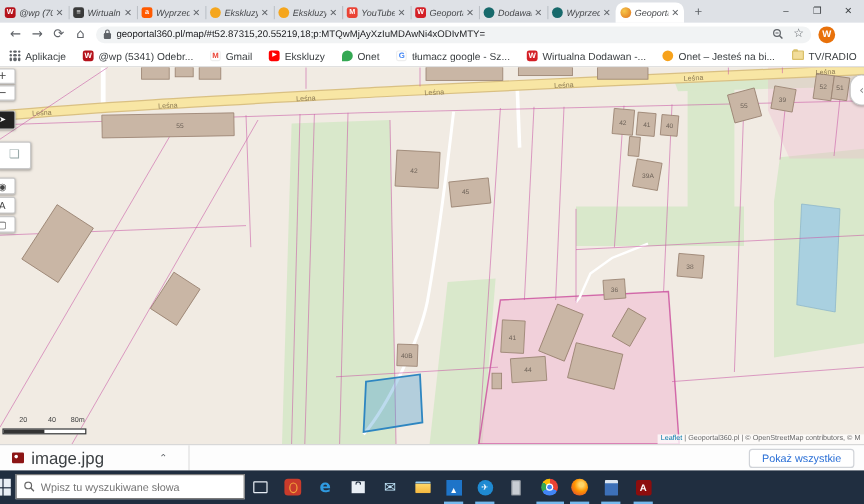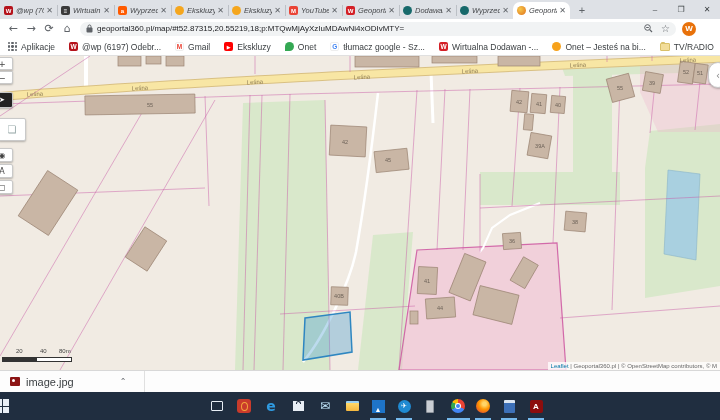--- a/index.html
+++ b/index.html
@@ -24,21 +24,21 @@
   
   .toolbar { position:absolute; left:0; top:19px; width:720px; height:19px; background:#fff; display:flex; align-items:center; }
   .navbtn { width:18px; height:16px; display:flex; align-items:center; justify-content:center; color:#5f6368; font-size:11px; font-family:"DejaVu Sans",sans-serif; }
   .urlbar { position:relative; margin-left:4px; width:596px; height:14px; background:#f1f3f4; border-radius:7px; display:flex; align-items:center; padding:0 6px; }
   .url-text { font-size:8px; color:#202124; margin-left:4px; white-space:nowrap; overflow:hidden; flex:1; }
   .urlicon { color:#5f6368; display:flex; align-items:center; }
   .avatar { width:14px; height:14px; border-radius:50%; background:#e8710a; color:#fff; font-size:8px; font-weight:bold; display:flex; align-items:center; justify-content:center; margin-left:6px; }
 
   
   .bookmarks { position:absolute; left:0; top:38px; width:720px; height:18px; background:#fff; border-bottom:1px solid #e0e0e0; display:flex; align-items:center; padding:0 8px; gap:14px; }
-  .bm { display:flex; align-items:center; gap:4px; font-size:8.5px; color:#3c4043; white-space:nowrap; }
+  .bm { display:flex; align-items:flex-start; gap:4px; font-size:8.5px; color:#3c4043; white-space:nowrap; }
   .bmicon { width:9px; height:9px; border-radius:2px; display:flex; align-items:center; justify-content:center; font-size:6.5px; font-weight:bold; color:#fff; flex-shrink:0; }
   .folder { width:10px; height:8px; background:#f2dd9a; border:1px solid #d9c06a; border-radius:1px; position:relative; }
   .folder::before { content:""; position:absolute; left:0; top:-2px; width:4px; height:2px; background:#d9c06a; border-radius:1px 1px 0 0; }
   .appsgrid { width:9px; height:9px; display:grid; grid-template-columns:repeat(3,1fr); gap:1px; }
   .appsgrid i { background:#5f6368; border-radius:50%; }
 
   
   .map { position:absolute; left:0; top:56px; width:720px; height:314px; background:#f1ebe3; overflow:hidden; }
   .map svg { position:absolute; left:0; top:0; }
   .mapctrl { position:absolute; background:#fff; border:1px solid #c9c9c9; border-radius:2px; color:#444; display:flex; align-items:center; justify-content:center; box-shadow:0 1px 2px rgba(0,0,0,.25); font-family:"DejaVu Sans",sans-serif; }
@@ -47,21 +47,21 @@
   .scalebar { position:absolute; left:2px; top:301px; width:70px; height:5px; border:1px solid #333; background:#fff; }
   .scalebar i { position:absolute; left:0; top:0; width:50%; height:100%; background:#333; }
   .attribution { position:absolute; right:0; bottom:0; background:rgba(255,255,255,.75); font-size:6px; color:#666; padding:1px 3px; white-space:nowrap; }
   .attribution .lf { color:#0078a8; }
 
   
   .shelf { position:absolute; left:0; top:370px; width:720px; height:22px; background:#fdfdfd; border-top:1px solid #d8d8d8; display:flex; align-items:center; }
   .dl-item { display:flex; align-items:center; gap:6px; padding:0 10px; height:100%; }
   .dl-ico { width:10px; height:9px; background:#8c1515; border-radius:1px; position:relative; }
   .dl-ico::after { content:""; position:absolute; left:2px; top:2px; width:3px; height:3px; background:#fff; border-radius:50%; }
-  .dl-name { font-size:11px; color:#3c4043; }
+  .dl-name { font-size:14px; color:#3c4043; }
   .dl-caret { font-size:8px; color:#5f6368; margin-left:40px; }
   .shelf-sep { width:1px; height:100%; background:#e0e0e0; margin-left:8px; }
   .showall { position:absolute; right:8px; top:3px; height:16px; padding:0 10px; border:1px solid #d0d3d8; border-radius:3px; background:#fff; color:#2a6fd6; font-size:9px; display:flex; align-items:center; }
 
   
   .taskbar { position:absolute; left:0; top:392px; width:720px; height:28px; background:#202e40; }
   .start { position:absolute; left:-5px; top:7px; width:14px; height:14px; display:grid; grid-template-columns:1fr 1fr; gap:1px; }
   .start i { background:#e8eef5; }
   .tsearch { position:absolute; left:13px; top:3px; width:191px; height:21px; background:#fff; border:1px solid #7a7a7a; display:flex; align-items:center; padding:0 6px; gap:5px; }
   .tsearch input { border:none; outline:none; font-size:9px; color:#555; width:150px; font-family:"Liberation Sans",sans-serif; background:transparent; }
@@ -189,21 +189,21 @@
           <i></i>
           <i></i>
           <i></i>
           <i></i>
           <i></i>
         </span>
       <span>Aplikacje</span>
     </div>
     <div class="bm">
       <span class="bmicon" style="background:#b5121b">W</span>
-      <span>@wp (6197) Odebr...</span>
+      <span>@wp (5341) Odebr...</span>
     </div>
     <div class="bm">
       <span class="bmicon" style="background:#fff;color:#ea4335;border:1px solid #eee">M</span>
       <span>Gmail</span>
     </div>
     <div class="bm">
       <span class="bmicon" style="background:#f00;font-size:5px">▶</span>
       <span>Ekskluzy</span>
     </div>
     <div class="bm">
@@ -380,29 +380,37 @@
     </div>
   </div>
 
   <div class="shelf">
     <div class="dl-item">
       <span class="dl-ico"></span>
       <span class="dl-name">image.jpg</span>
       <span class="dl-caret">⌃</span>
     </div>
     <div class="shelf-sep"></div>
+    <div class="showall">Pokaż wszystkie</div>
   </div>
 
   <div class="taskbar">
     <div class="start">
         <i></i>
         <i></i>
         <i></i>
         <i></i>
       </div>
+    <div class="tsearch">
+      <svg width="9" height="9" viewBox="0 0 9 9">
+          <circle cx="3.5" cy="3.5" r="2.8" fill="none" stroke="#666" stroke-width="1"></circle>
+          <line x1="5.7" y1="5.7" x2="8.3" y2="8.3" stroke="#666" stroke-width="1.2"></line>
+        </svg>
+      <input placeholder="Wpisz tu wyszukiwane słowa" style="">
+    </div>
 
     <div class="tbicon" style="left:208px">
       <span style="width:12px;height:10px;border:1.3px solid #e8eef5;border-radius:1px"></span>
     </div>
     <div class="tbicon" style="left:235px">
       <span style="width:14px;height:14px;background:#c93b2b;border-radius:3px;display:flex;align-items:center;justify-content:center">
           <span style="width:7px;height:9px;border:1.6px solid #f3a43c;border-radius:50%"></span>
         </span>
     </div>
     <div class="tbicon" style="left:262px;color:#2f9ae0;font-size:14px;font-weight:bold;font-family:'DejaVu Sans',sans-serif">e</div>

